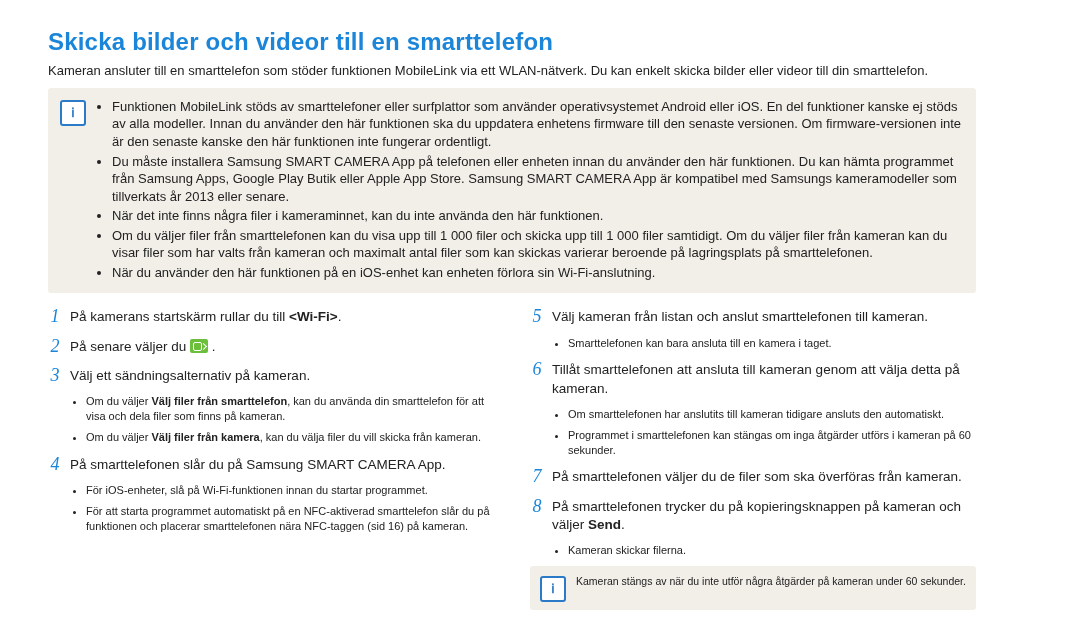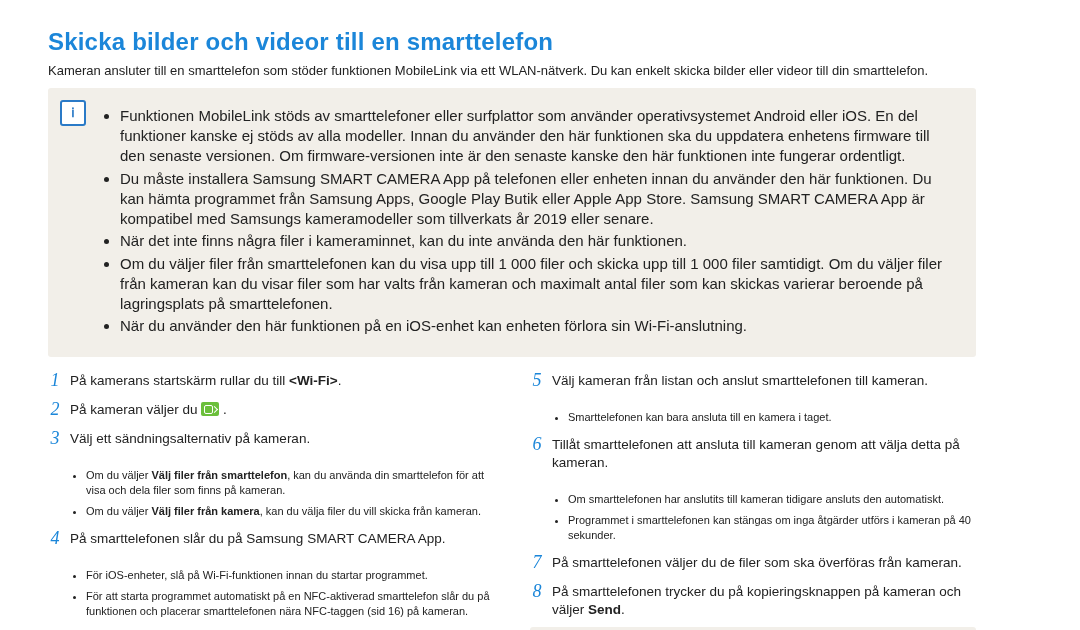--- a/index.html
+++ b/index.html
@@ -1,29 +1,29 @@
 <!DOCTYPE html>
 <html><head>
 <meta charset="utf-8">
 <style>
   html,body{margin:0;padding:0;background:#fff;font-family:Arial,Helvetica,sans-serif;color:#222;font-size:12px;line-height:1.35}
   .page{width:1024px;height:630px;box-sizing:border-box;padding:20px 48px 0 48px;position:relative}
   h1{color:#1b86d9;font-size:24px;font-weight:700;margin:6px 0 4px 0;letter-spacing:.2px}
   .intro{font-size:13px;margin:2px 0 8px 0}
   .notice{background:#f2efe9;border-radius:3px;padding:10px 12px 10px 12px;display:flex;gap:10px;margin-bottom:14px}
   .info-icon{width:22px;height:22px;flex:0 0 22px;border:2px solid #2a7ac7;border-radius:3px;display:flex;align-items:center;justify-content:center;color:#2a7ac7;font-weight:bold;font-size:13px;background:#fff;margin-top:2px}
-  .notice ul{margin:8px;padding-left:16px;font-size:15px;line-height:1.35}
+  .notice ul{margin:0;padding-left:16px;font-size:13px;line-height:1.35}
   .notice li{margin-bottom:2px}
   .cols{display:flex;gap:36px}
   .col{flex:1 1 50%}
   .step{margin-bottom:10px}
   .step-head{display:flex;align-items:flex-start;gap:8px}
   .num{font-style:italic;font-size:18px;color:#1b86d9;font-weight:500;line-height:1;width:14px;flex:0 0 14px;text-align:center;font-family:Georgia,'Times New Roman',serif}
   .step-title{font-size:13.5px;line-height:1.35;padding-top:1px}
-  .sub{padding-left:24px;margin-top:20px}
+  .sub{padding-left:24px;margin-top:9px}
   .sub ul{margin:0;padding-left:14px;font-size:11px;line-height:1.35}
   .sub li{margin-bottom:6px}
   .inline-icon{display:inline-block;width:18px;height:14px;background:#6bbf3b;border-radius:2px;vertical-align:-2px;position:relative}
   .inline-icon::after{content:"";position:absolute;left:3px;top:3px;width:7px;height:7px;border:1.2px solid #fff;border-radius:2px}
   .inline-icon::before{content:"";position:absolute;right:2px;top:5px;width:4px;height:4px;border-top:1.2px solid #fff;border-right:1.2px solid #fff;transform:rotate(45deg)}
   .note-small{background:#f2efe9;border-radius:3px;padding:8px 10px;display:flex;gap:10px;margin-top:8px;font-size:10.5px}
   .footer{text-align:center;font-size:10.5px;margin-top:8px;color:#333}
   b{font-weight:700}
 </style>
 </head>
@@ -32,21 +32,21 @@
 <div class="page">
   <h1>Skicka bilder och videor till en smarttelefon</h1>
   <div class="intro">Kameran ansluter till en smarttelefon som stöder funktionen MobileLink via ett WLAN-nätverk. Du kan enkelt skicka bilder eller videor till din smarttelefon.</div>
 
   <div class="notice">
     <div class="info-icon">
         <span>ℹ</span>
       </div>
     <ul>
       <li>Funktionen MobileLink stöds av smarttelefoner eller surfplattor som använder operativsystemet Android eller iOS. En del funktioner kanske ej stöds av alla modeller. Innan du använder den här funktionen ska du uppdatera enhetens firmware till den senaste versionen. Om firmware-versionen inte är den senaste kanske den här funktionen inte fungerar ordentligt.</li>
-      <li>Du måste installera Samsung SMART CAMERA App på telefonen eller enheten innan du använder den här funktionen. Du kan hämta programmet från Samsung Apps, Google Play Butik eller Apple App Store. Samsung SMART CAMERA App är kompatibel med Samsungs kameramodeller som tillverkats år 2019 eller senare.</li>
+      <li>Du måste installera Samsung SMART CAMERA App på telefonen eller enheten innan du använder den här funktionen. Du kan hämta programmet från Samsung Apps, Google Play Butik eller Apple App Store. Samsung SMART CAMERA App är kompatibel med Samsungs kameramodeller som tillverkats år 2013 eller senare.</li>
       <li>När det inte finns några filer i kameraminnet, kan du inte använda den här funktionen.</li>
       <li>Om du väljer filer från smarttelefonen kan du visa upp till 1 000 filer och skicka upp till 1 000 filer samtidigt. Om du väljer filer från kameran kan du visar filer som har valts från kameran och maximalt antal filer som kan skickas varierar beroende på lagringsplats på smarttelefonen.</li>
       <li>När du använder den här funktionen på en iOS-enhet kan enheten förlora sin Wi-Fi-anslutning.</li>
     </ul>
   </div>
 
   <div class="cols">
 
     <div class="col">
 
@@ -56,21 +56,21 @@
           <div class="step-title">
             <span>På kamerans startskärm rullar du till </span><b>&lt;Wi-Fi&gt;</b><span>.</span>
           </div>
         </div>
       </div>
 
       <div class="step">
         <div class="step-head">
           <div class="num">2</div>
           <div class="step-title">
-            <span>På kameran väljer du </span><span class="inline-icon"></span><span> .</span>
+            <span>På senare väljer du </span><span class="inline-icon"></span><span> .</span>
           </div>
         </div>
       </div>
 
       <div class="step">
         <div class="step-head">
           <div class="num">3</div>
           <div class="step-title">Välj ett sändningsalternativ på kameran.</div>
         </div>
         <div class="sub">
@@ -111,39 +111,44 @@
       </div>
 
       <div class="step">
         <div class="step-head">
           <div class="num">6</div>
           <div class="step-title">Tillåt smarttelefonen att ansluta till kameran genom att välja detta på kameran.</div>
         </div>
         <div class="sub">
             <ul>
           <li>Om smarttelefonen har anslutits till kameran tidigare ansluts den automatiskt.</li>
-          <li>Programmet i smarttelefonen kan stängas om inga åtgärder utförs i kameran på 40 sekunder.</li>
+          <li>Programmet i smarttelefonen kan stängas om inga åtgärder utförs i kameran på 60 sekunder.</li>
         </ul>
           </div>
       </div>
 
       <div class="step">
         <div class="step-head">
           <div class="num">7</div>
           <div class="step-title">På smarttelefonen väljer du de filer som ska överföras från kameran.</div>
         </div>
       </div>
 
       <div class="step">
         <div class="step-head">
           <div class="num">8</div>
           <div class="step-title">
             <span>På smarttelefonen trycker du på kopieringsknappen på kameran och väljer </span><b>Send</b><span>.</span>
           </div>
         </div>
+        <div class="sub">
+            <ul>
+          <li>Kameran skickar filerna.</li>
+        </ul>
+          </div>
         <div class="note-small">
           <div class="info-icon">
               <span>ℹ</span>
             </div>
           <div>Kameran stängs av när du inte utför några åtgärder på kameran under 60 sekunder.</div>
         </div>
       </div>
 
     </div>
   </div>

